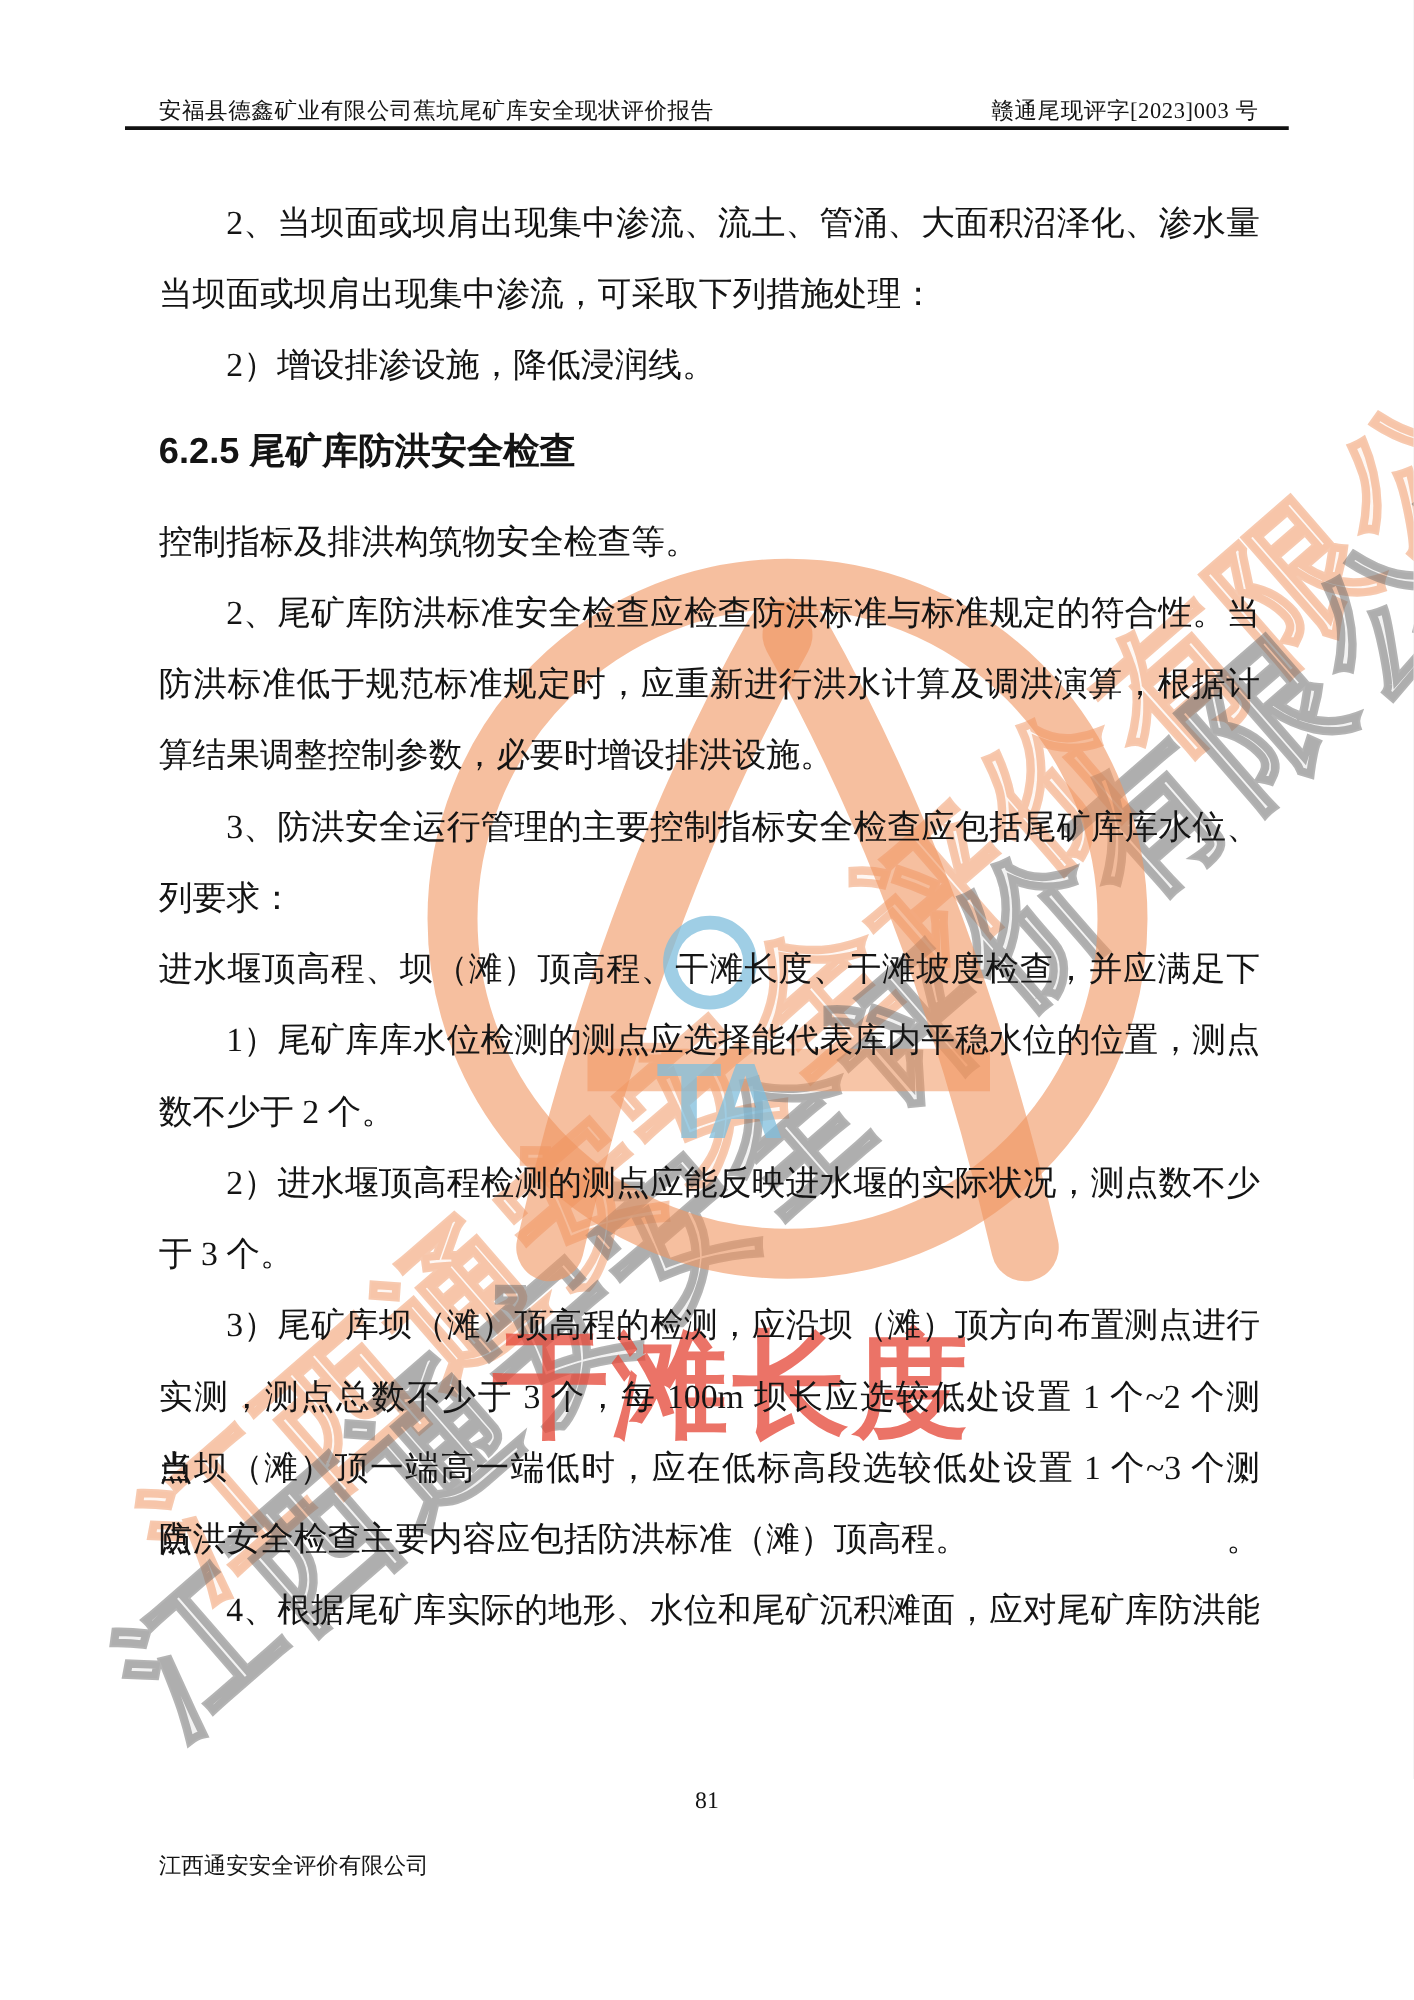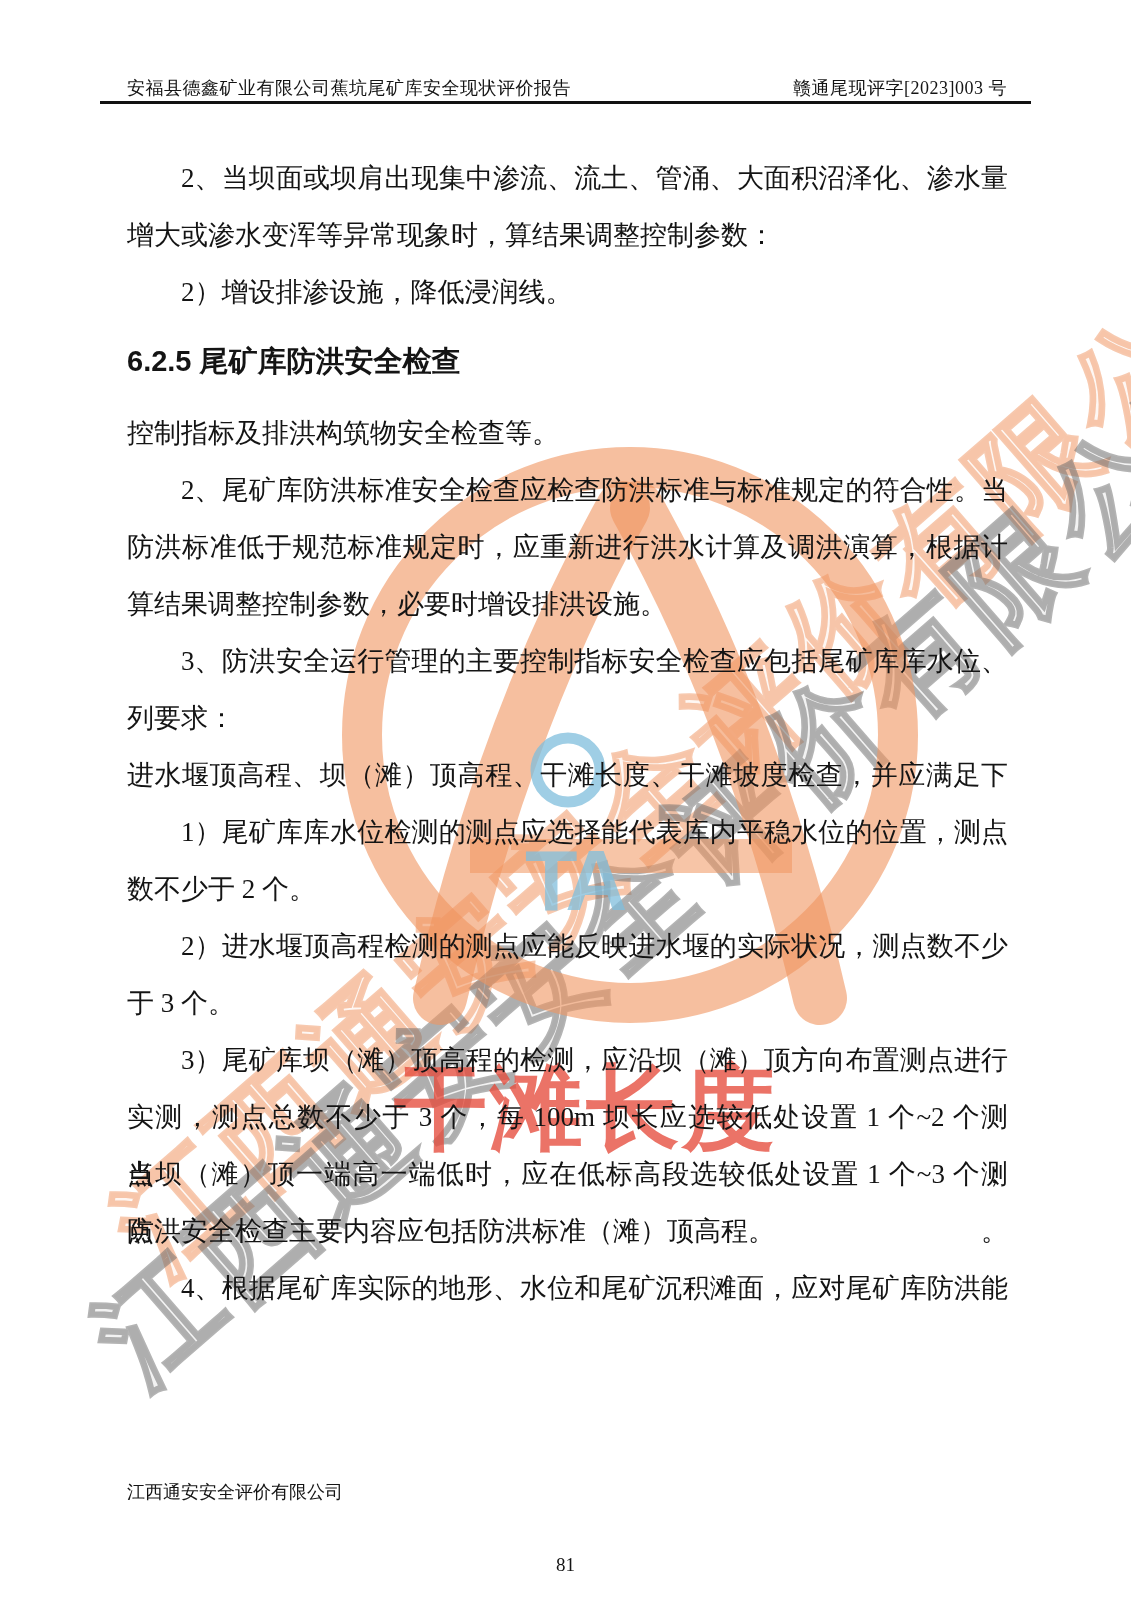--- a/index.html
+++ b/index.html
@@ -26,21 +26,21 @@
   
   .doc{position:absolute;left:127px;width:881px;top:150px;z-index:1;font-size:27px;}
   .ln{height:57px;line-height:57px;white-space:nowrap;}
   .ln.j{white-space:normal;text-align:justify;text-align-last:justify;}
   .ln.ind{text-indent:54px;}
   .heading{height:60px;line-height:60px;font-weight:bold;font-size:29px;
            font-family:"Liberation Sans","DejaVu Sans",sans-serif;margin-top:10px;margin-bottom:14px;}
 
   
   .ftr-company{position:absolute;left:127px;top:1480px;font-size:18px;z-index:1;}
-  .ftr-page{position:absolute;left:0;right:0;top:1554px;text-align:center;font-size:19px;z-index:1;}
+  .ftr-page{position:absolute;left:0;right:0;top:1430px;text-align:center;font-size:19px;z-index:1;}
 </style>
 </head>
 <body>
 
 <div class="page">
 
   <div class="wm">
     <div class="wm-diag orange">江西通安安全评价有限公司</div>
     <div class="wm-diag gray">江西通安安全评价有限公司</div>
 
@@ -62,21 +62,21 @@
   </div>
 
   <div class="hdr">
     <span>安福县德鑫矿业有限公司蕉坑尾矿库安全现状评价报告</span>
     <span>赣通尾现评字[2023]003 号</span>
   </div>
   <div class="hdr-rule"></div>
 
   <div class="doc">
     <div class="ln ind j">2、当坝面或坝肩出现集中渗流、流土、管涌、大面积沼泽化、渗水量</div>
-    <div class="ln">增大或渗水变浑等异常现象时，算结果调整控制参数：</div>
+    <div class="ln">当坝面或坝肩出现集中渗流，可采取下列措施处理：</div>
     <div class="ln ind">2）增设排渗设施，降低浸润线。</div>
 
     <div class="heading">6.2.5 尾矿库防洪安全检查</div>
 
     <div class="ln">控制指标及排洪构筑物安全检查等。</div>
     <div class="ln ind j">2、尾矿库防洪标准安全检查应检查防洪标准与标准规定的符合性。当</div>
     <div class="ln j">防洪标准低于规范标准规定时，应重新进行洪水计算及调洪演算，根据计</div>
     <div class="ln">算结果调整控制参数，必要时增设排洪设施。</div>
     <div class="ln ind j">3、防洪安全运行管理的主要控制指标安全检查应包括尾矿库库水位、</div>
     <div class="ln">列要求：</div>

